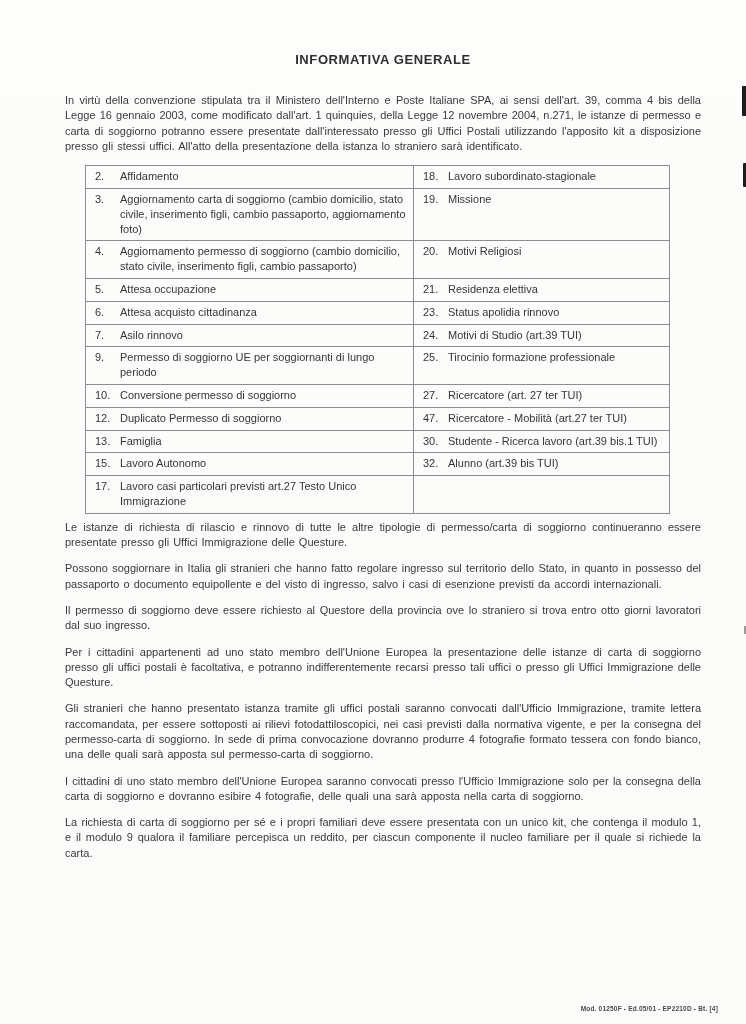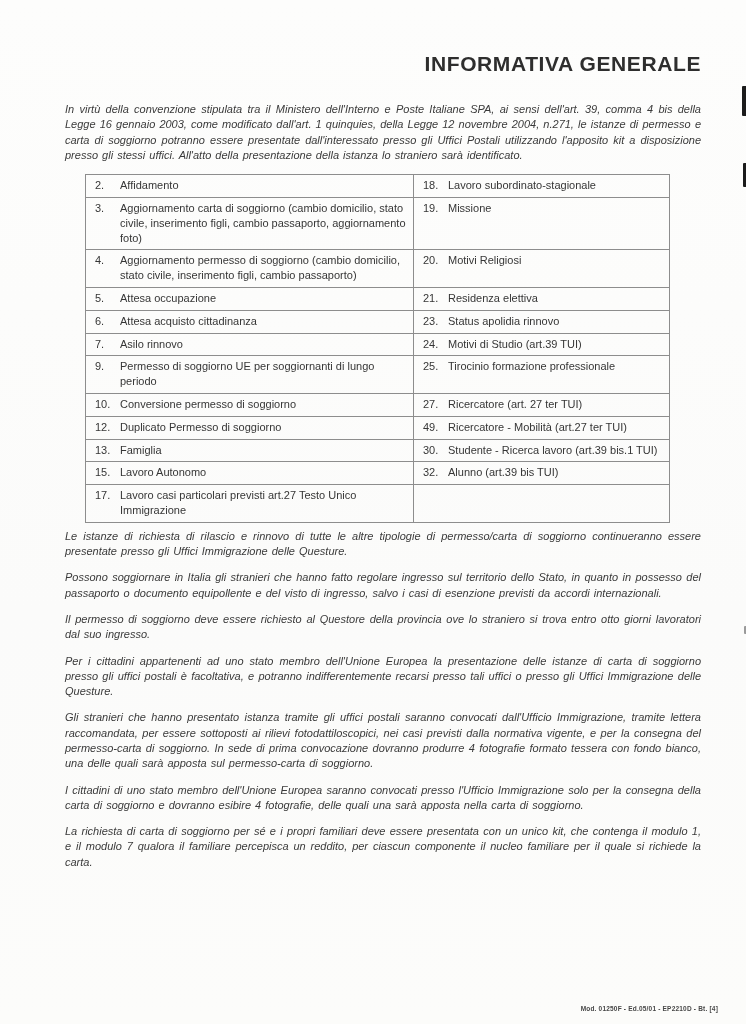--- a/index.html
+++ b/index.html
@@ -15,34 +15,33 @@
     position: relative;
     width: 746px; height: 1024px;
     background: linear-gradient(180deg, #fdfdfc 0%, #fbfbfa 60%, #fcfcfa 100%);
   }
   .content {
     position: absolute;
     left: 65px; top: 52px;
     width: 636px;
   }
   h1.doc-title {
-    text-align: right;
-    font-size: 21px;
+    text-align: center;
+    font-size: 13px;
     font-weight: bold;
     letter-spacing: 0.6px;
     color: #2e2e2e;
     margin: 0 0 26px 0;
   }
   .para {
     font-size: 11px;
     line-height: 15.3px;
     text-align: justify;
     margin: 0 0 11px 0;
     word-spacing: 1px;
-    font-style: italic;
   }
   .para.no-justify { text-align: left; }
   table.permits {
     border-collapse: collapse;
     margin: 7px 0 0 20px;
     width: 576px;
     table-layout: fixed;
   }
   table.permits td {
     border: 1px solid #8d8d8d;
@@ -199,21 +198,21 @@
           </tr>
           <tr>
             <td class="c-left">
               <div class="cellflex">
                 <span class="num">12.</span>
                 <span class="txt">Duplicato Permesso di soggiorno</span>
               </div>
             </td>
             <td class="c-right">
               <div class="cellflex">
-                <span class="num">49.</span>
+                <span class="num">47.</span>
                 <span class="txt">Ricercatore - Mobilità (art.27 ter TUI)</span>
               </div>
             </td>
           </tr>
           <tr>
             <td class="c-left">
               <div class="cellflex">
                 <span class="num">13.</span>
                 <span class="txt">Famiglia</span>
               </div>
@@ -250,20 +249,20 @@
           </tr>
         </tbody>
     </table>
     <div class="body-paragraphs">
         <p class="para">Le istanze di richiesta di rilascio e rinnovo di tutte le altre tipologie di permesso/carta di soggiorno continueranno essere presentate presso gli Uffici Immigrazione delle Questure.</p>
         <p class="para">Possono soggiornare in Italia gli stranieri che hanno fatto regolare ingresso sul territorio dello Stato, in quanto in possesso del passaporto o documento equipollente e del visto di ingresso, salvo i casi di esenzione previsti da accordi internazionali.</p>
         <p class="para">Il permesso di soggiorno deve essere richiesto al Questore della provincia ove lo straniero si trova entro otto giorni lavoratori dal suo ingresso.</p>
         <p class="para">Per i cittadini appartenenti ad uno stato membro dell'Unione Europea la presentazione delle istanze di carta di soggiorno presso gli uffici postali è facoltativa, e potranno indifferentemente recarsi presso tali uffici o presso gli Uffici Immigrazione delle Questure.</p>
         <p class="para">Gli stranieri che hanno presentato istanza tramite gli uffici postali saranno convocati dall'Ufficio Immigrazione, tramite lettera raccomandata,  per essere sottoposti ai rilievi fotodattiloscopici, nei casi previsti dalla normativa vigente, e per la consegna del permesso-carta di soggiorno. In sede di prima convocazione dovranno produrre 4 fotografie formato tessera con fondo bianco, una delle quali sarà apposta sul permesso-carta di soggiorno.</p>
         <p class="para">I cittadini di uno stato membro dell'Unione Europea saranno convocati presso l'Ufficio Immigrazione solo per la consegna della carta di soggiorno e dovranno esibire 4 fotografie, delle quali una sarà apposta nella carta di soggiorno.</p>
-        <p class="para">La richiesta di carta di soggiorno per sé e i propri familiari deve essere presentata con un unico kit, che contenga il modulo 1, e il modulo 7 qualora il familiare percepisca un reddito, per ciascun componente il nucleo familiare per il quale si richiede la carta.</p>
+        <p class="para">La richiesta di carta di soggiorno per sé e i propri familiari deve essere presentata con un unico kit, che contenga il modulo 1, e il modulo 9 qualora il familiare percepisca un reddito, per ciascun componente il nucleo familiare per il quale si richiede la carta.</p>
       </div>
   </div>
   <div class="footer-code">Mod. 01250F - Ed.05/01 - EP2210D - Bt. [4]</div>
   <div class="edge-mark m1"></div>
   <div class="edge-mark m2"></div>
   <div class="edge-mark m3"></div>
 </div>
 
 </body></html>

